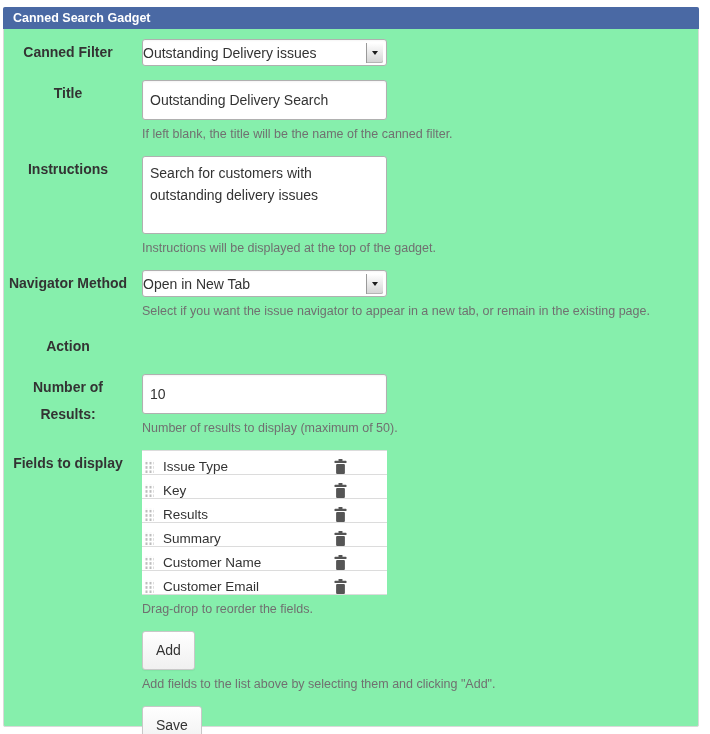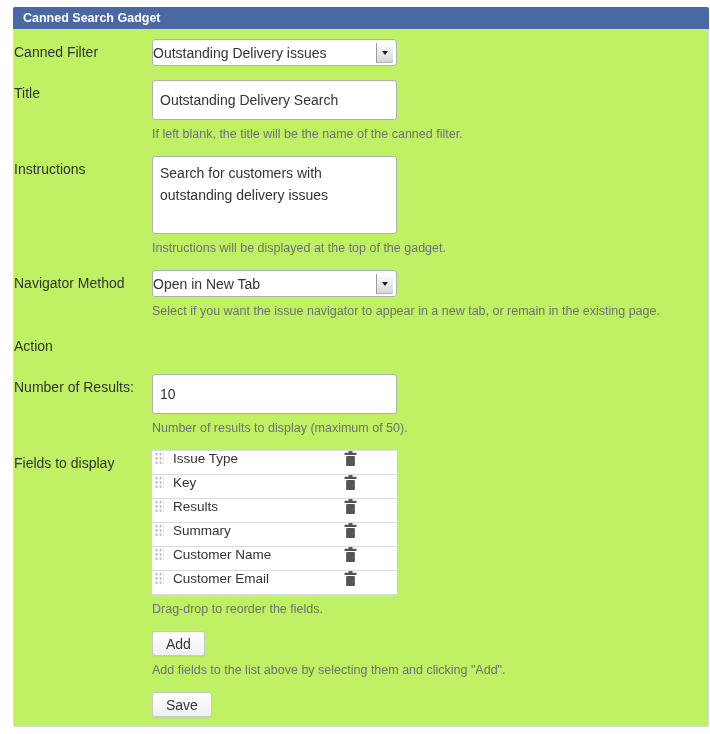--- a/index.html
+++ b/index.html
@@ -1,27 +1,27 @@
 <!DOCTYPE html>
 <html><head>
 <meta charset="utf-8">
 <style>
   * { margin:0; padding:0; box-sizing:border-box; }
   html,body { width:710px; height:734px; background:#ffffff;
     font-family:"Liberation Sans","DejaVu Sans",sans-serif; color:#333; }
-  .panel { position:absolute; left:13px; top:7px; width:696px; height:720px;
-    border:1px solid #d9d9d9; border-radius:2px; background:#bef264; }
+  .panel { position:absolute; left:3px; top:7px; width:696px; height:720px;
+    border:1px solid #d9d9d9; border-radius:2px; background:#86efac; }
   .panel-header { background:#4a69a4; color:#fff; font-size:12.5px; font-weight:bold;
     height:22px; line-height:22px; padding:0 10px; margin:-1px -1px 0 -1px;
     border-radius:2px 2px 0 0; }
   .panel-body { padding-top:10px; }
 
   .form-row { display:flex; align-items:flex-start; margin-bottom:14px; }
-  .lbl { width:138px; flex-shrink:0; text-align:left; padding-right:10px;
-    font-size:14px; line-height:27px; color:#333; }
+  .lbl { width:138px; flex-shrink:0; text-align:center; padding-right:10px;
+    font-size:14px; line-height:27px; color:#333;font-weight:bold; }
   .field { flex:1; }
   .hint { font-size:12.5px; line-height:15px; color:#707070; margin-top:7px; }
 
   .textinput { width:245px; height:40px; border:1px solid #b0b0b0; border-radius:3px;
     font-size:14px; padding:0 7px; color:#333; font-family:Liberation Sans, sans-serif;
     box-shadow:inset 0 1px 2px rgba(0,0,0,0.05); outline:none; background:#fff; }
   .textarea { width:245px; height:78px; border:1px solid #b0b0b0; border-radius:3px;
     font-size:14px; line-height:1.6; padding:5px 7px; color:#333; font-family:inherit;
     resize:none; outline:none; background:#fff; display:block; }
 
@@ -31,31 +31,31 @@
     box-shadow:inset 0 1px 2px rgba(0,0,0,0.04); }
   .sel-text { white-space:nowrap; overflow:hidden; }
   .sel-arrow { width:17px; height:20px; margin-right:3px; flex-shrink:0;
     border-left:1px solid #9a9a9a; background:linear-gradient(#ffffff,#d4d4d4);
     border-radius:0 2px 2px 0; display:flex; align-items:center; justify-content:center;
     box-shadow:inset 0 -1px 0 #b5b5b5; }
   .tri { width:0; height:0; border-left:3.5px solid transparent;
     border-right:3.5px solid transparent; border-top:4.5px solid #1d1d1d; }
 
   .fieldlist { width:245px; border-top:1px solid #dcdcdc; }
-  .fieldrow { display:flex; align-items:flex-start; height:24px;
+  .fieldrow { display:flex; align-items:flex-end; height:24px;
     border-bottom:1px solid #dcdcdc; font-size:13.5px; background:#fff; }
   .draghandle { width:10px; height:14px; margin:0 9px 0 2px; flex-shrink:0; cursor:move;
     background-image:radial-gradient(circle,#bdbdbd 1.1px,transparent 1.3px);
     background-size:4px 4.3px; background-position:0.5px 1px; }
   .fieldname { flex:1; color:#333; }
   .trashbtn { margin-right:40px; display:flex; align-items:center; cursor:pointer;
     background:none; border:none; padding:0; }
   .trashbtn svg { fill:#555; }
 
-  .btn { display:inline-block; height:25px; line-height:25px; padding:0 13px;
+  .btn { display:inline-block; height:39px; line-height:25px; padding:0 13px;
     border:1px solid #c8c8c8; border-radius:3px; background:linear-gradient(#ffffff,#f0f0f0);
     font-size:14px; color:#333; font-family:inherit; cursor:pointer;
     box-shadow:0 1px 1px rgba(0,0,0,0.05); }
   .addrow { display:flex; align-items:flex-start; gap:9px; }
 </style>
 </head>
 <body>
 
 <div class="panel">
   <div class="panel-header">

